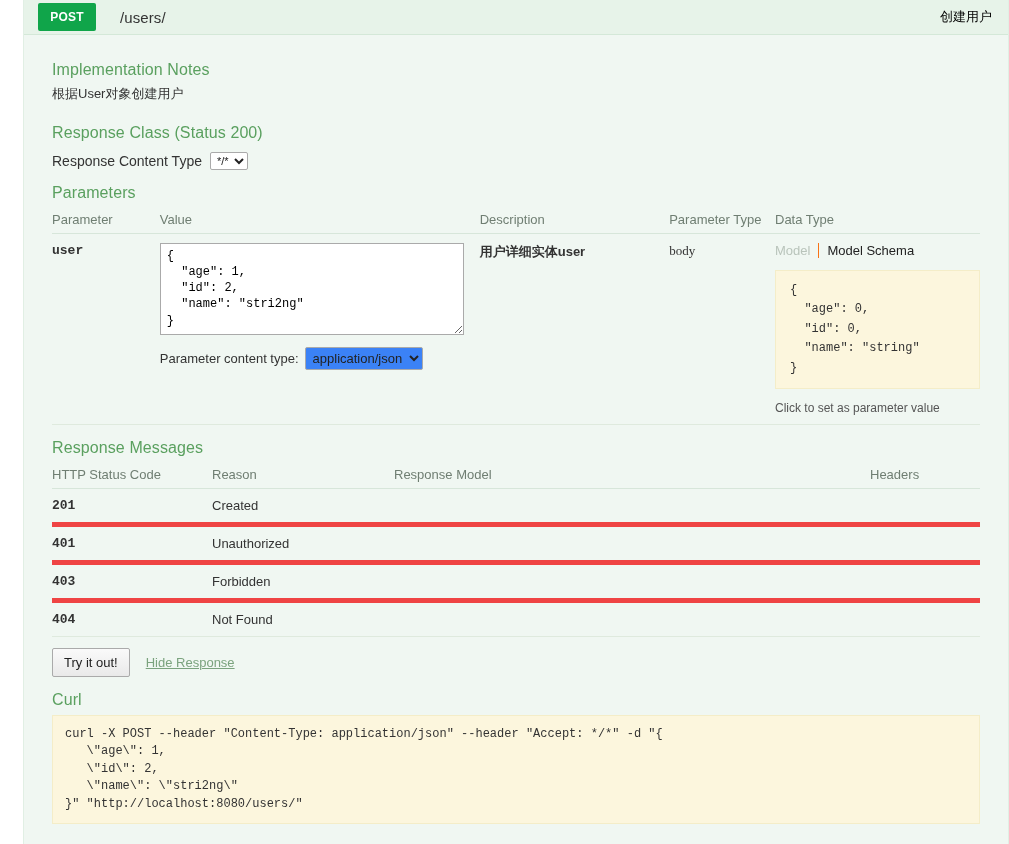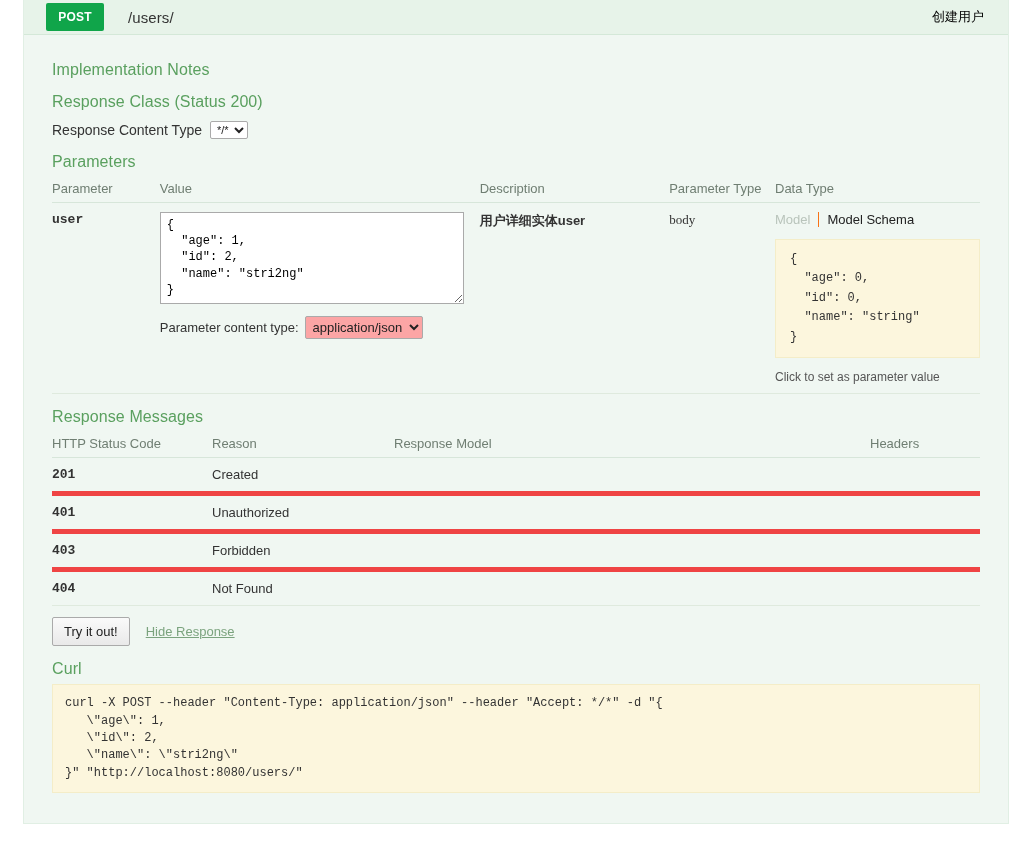--- a/index.html
+++ b/index.html
@@ -28,21 +28,21 @@
     box-sizing: border-box;
   }
 
   
   .op-heading {
     height: 35px;
     background: #e7f3e9;
     border-bottom: 1px solid #d4e8d8;
     display: flex;
     align-items: center;
-    padding: 8px;
+    padding: 0;
     box-sizing: border-box;
   }
   .http-method {
     width: 58px;
     height: 28px;
     margin-left: 14px;
     background: #10a54a;
     color: #ffffff;
     font-size: 12px;
     font-weight: bold;
@@ -102,21 +102,21 @@
     padding: 1px 2px;
     border: 1px solid #aaa;
     background: #fff;
     color: #222;
     border-radius: 2px;
   }
   select.param-select {
     font-size: 13px;
     padding: 2px 3px;
     border: 1px solid #aaa;
-    background: #fca5a5;
+    background: #3b82f6;
     color: #222;
     border-radius: 2px;
   }
 
   
   table.sw-table {
     width: 100%;
     border-collapse: collapse;
     margin-top: 2px;
   }
@@ -262,20 +262,21 @@
 
   <div class="op-heading">
     <span class="http-method">POST</span>
     <span class="op-path">/users/</span>
     <span class="op-summary">创建用户</span>
   </div>
 
   <div class="op-body">
 
     <h4 class="section-title first">Implementation Notes</h4>
+    <p class="notes-text">根据User对象创建用户</p>
 
     <h4 class="section-title">Response Class (Status 200)</h4>
     <div class="content-type-row">
       <span class="lbl">Response Content Type</span>
       <select class="mini-select">
         <option>*/*</option>
       </select>
     </div>
 
     <h4 class="section-title">Parameters</h4>

